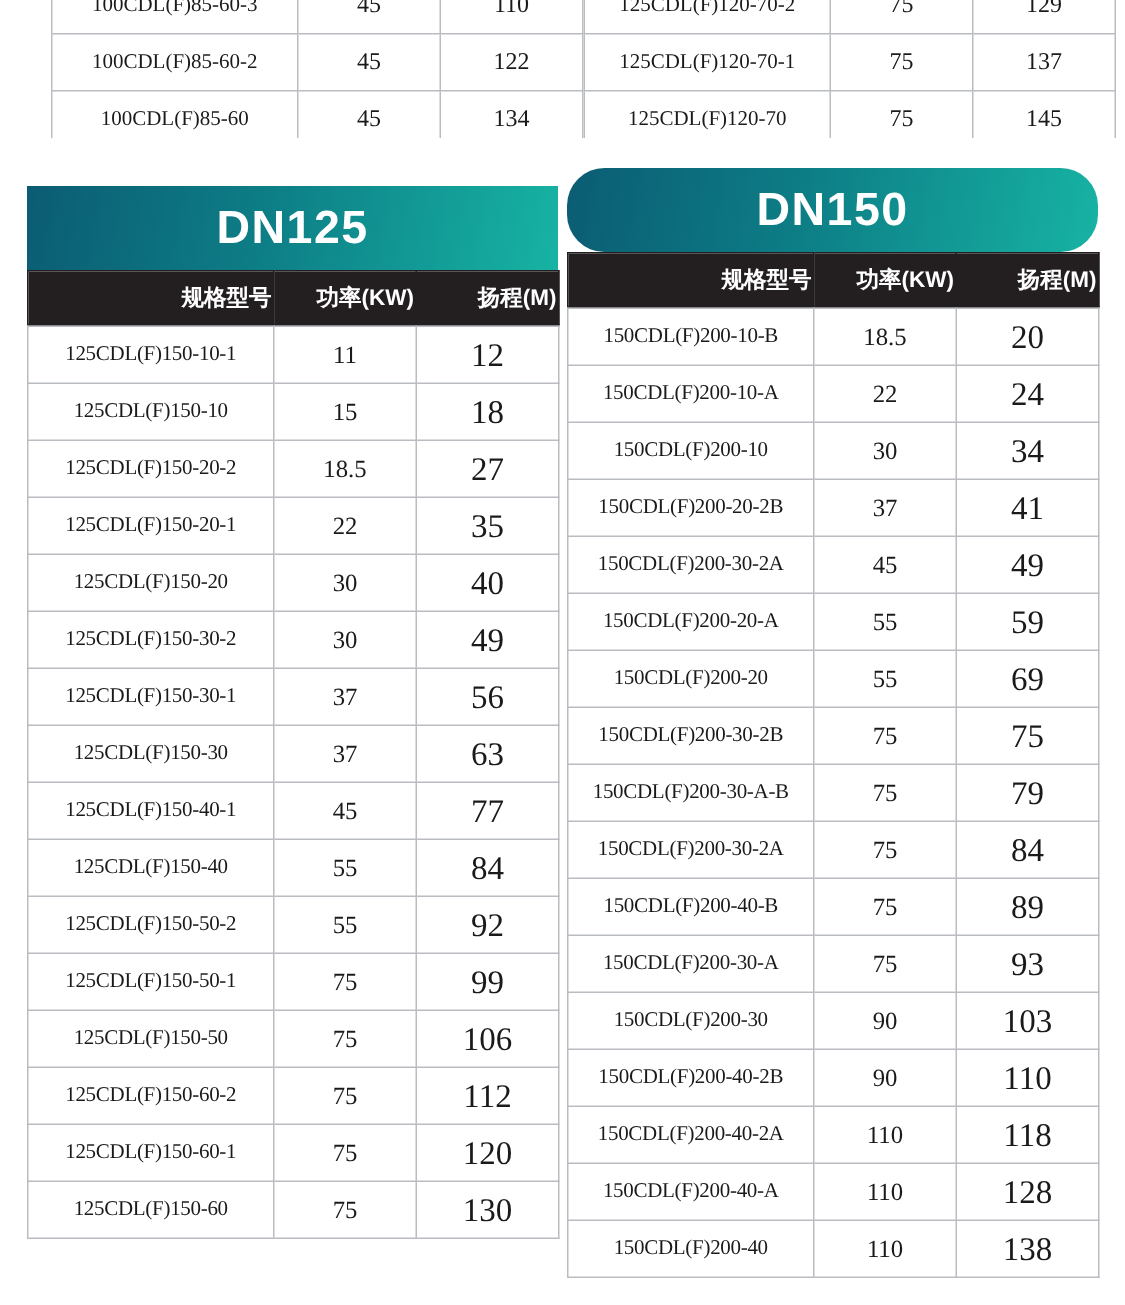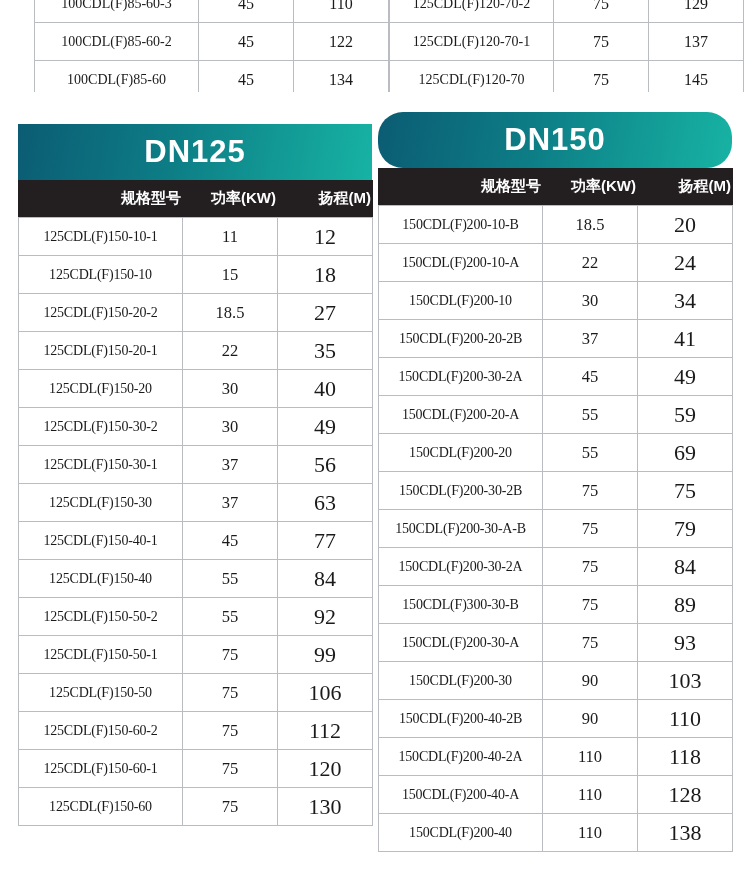--- a/index.html
+++ b/index.html
@@ -341,21 +341,21 @@
               <td class="c-model">150CDL(F)200-30-A-B</td>
               <td class="c-kw">75</td>
               <td class="c-head">79</td>
             </tr>
             <tr>
               <td class="c-model">150CDL(F)200-30-2A</td>
               <td class="c-kw">75</td>
               <td class="c-head">84</td>
             </tr>
             <tr>
-              <td class="c-model">150CDL(F)300-30-B</td>
+              <td class="c-model">150CDL(F)200-40-B</td>
               <td class="c-kw">75</td>
               <td class="c-head">89</td>
             </tr>
             <tr>
               <td class="c-model">150CDL(F)200-30-A</td>
               <td class="c-kw">75</td>
               <td class="c-head">93</td>
             </tr>
             <tr>
               <td class="c-model">150CDL(F)200-30</td>

